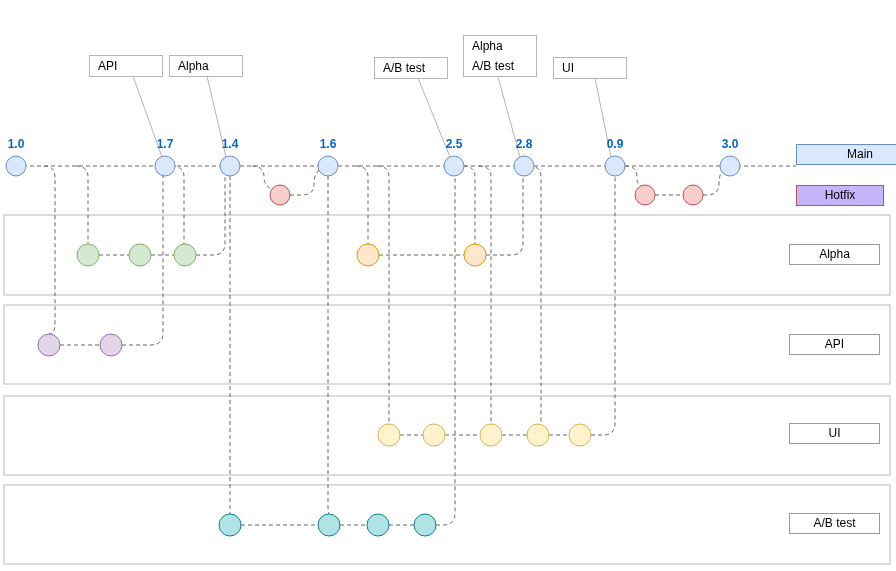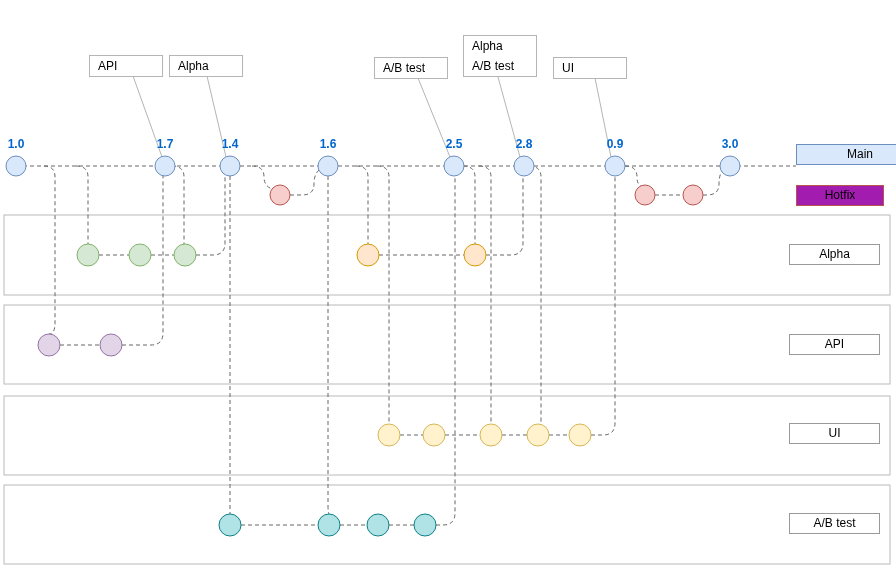--- a/index.html
+++ b/index.html
@@ -16,21 +16,21 @@
   .cp{fill:#e1d5e7;stroke:#9673a6;}
   .cy{fill:#fff2cc;stroke:#d6b656;}
   .ct{fill:#b0e3e6;stroke:#0e8088;}
   .ver{position:absolute;top:137px;width:40px;text-align:center;
        font-size:12px;font-weight:bold;color:#0066cc;}
   .callout{position:absolute;border:1px solid #b5b5b5;background:#fff;
            width:64px;padding:2px 0 2px 8px;font-size:12px;line-height:16px;color:#000;}
   .legend{position:absolute;left:796px;width:86px;height:19px;border:1px solid;
           text-align:center;font-size:12px;line-height:19px;color:#000;}
   .legend.main{top:144px;background:#dae8fc;border-color:#6c8ebf;padding-left:20px;}
-  .legend.hotfix{top:185px;background:#a21caf;border-color:#b85450;}
+  .legend.hotfix{top:185px;background:#c4b5fd;border-color:#b85450;}
   .lanelabel{position:absolute;left:789px;width:89px;height:19px;border:1px solid #999;
              background:#fff;text-align:center;font-size:12px;line-height:19px;color:#000;}
 </style>
 </head>
 <body>
 
 <div class="canvas">
 
   <svg width="896" height="571" viewBox="0 0 896 571">
 

